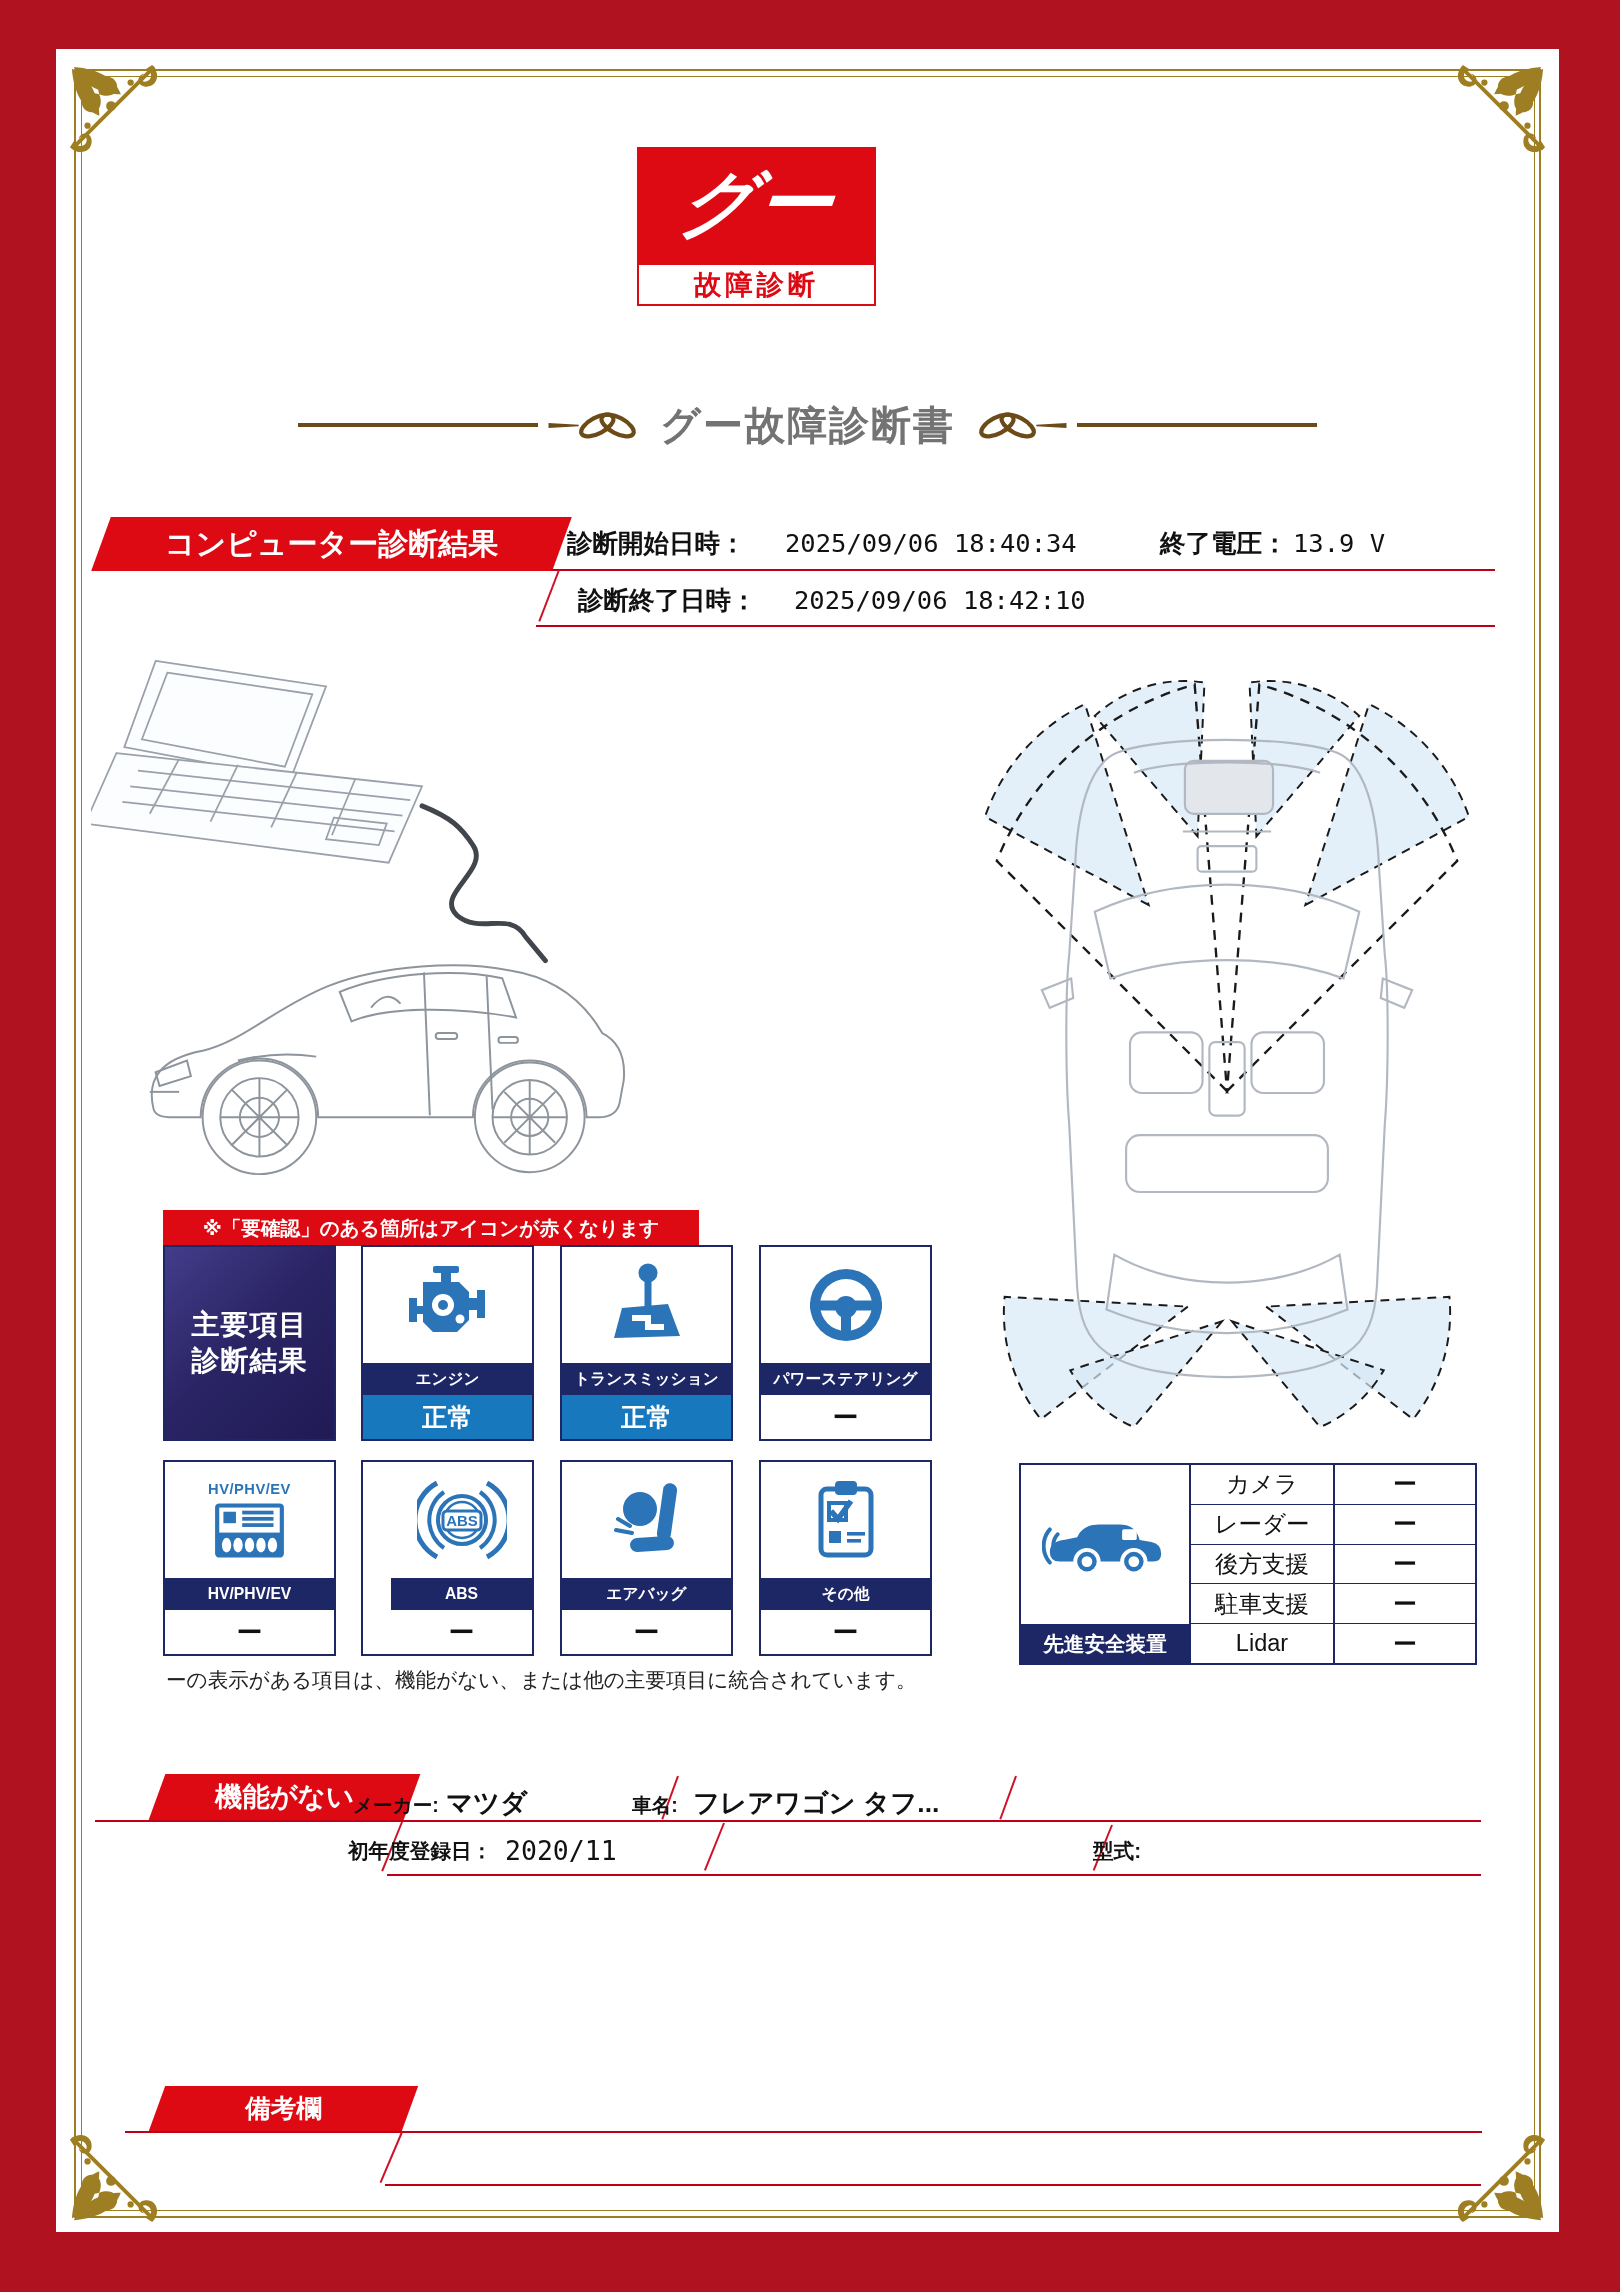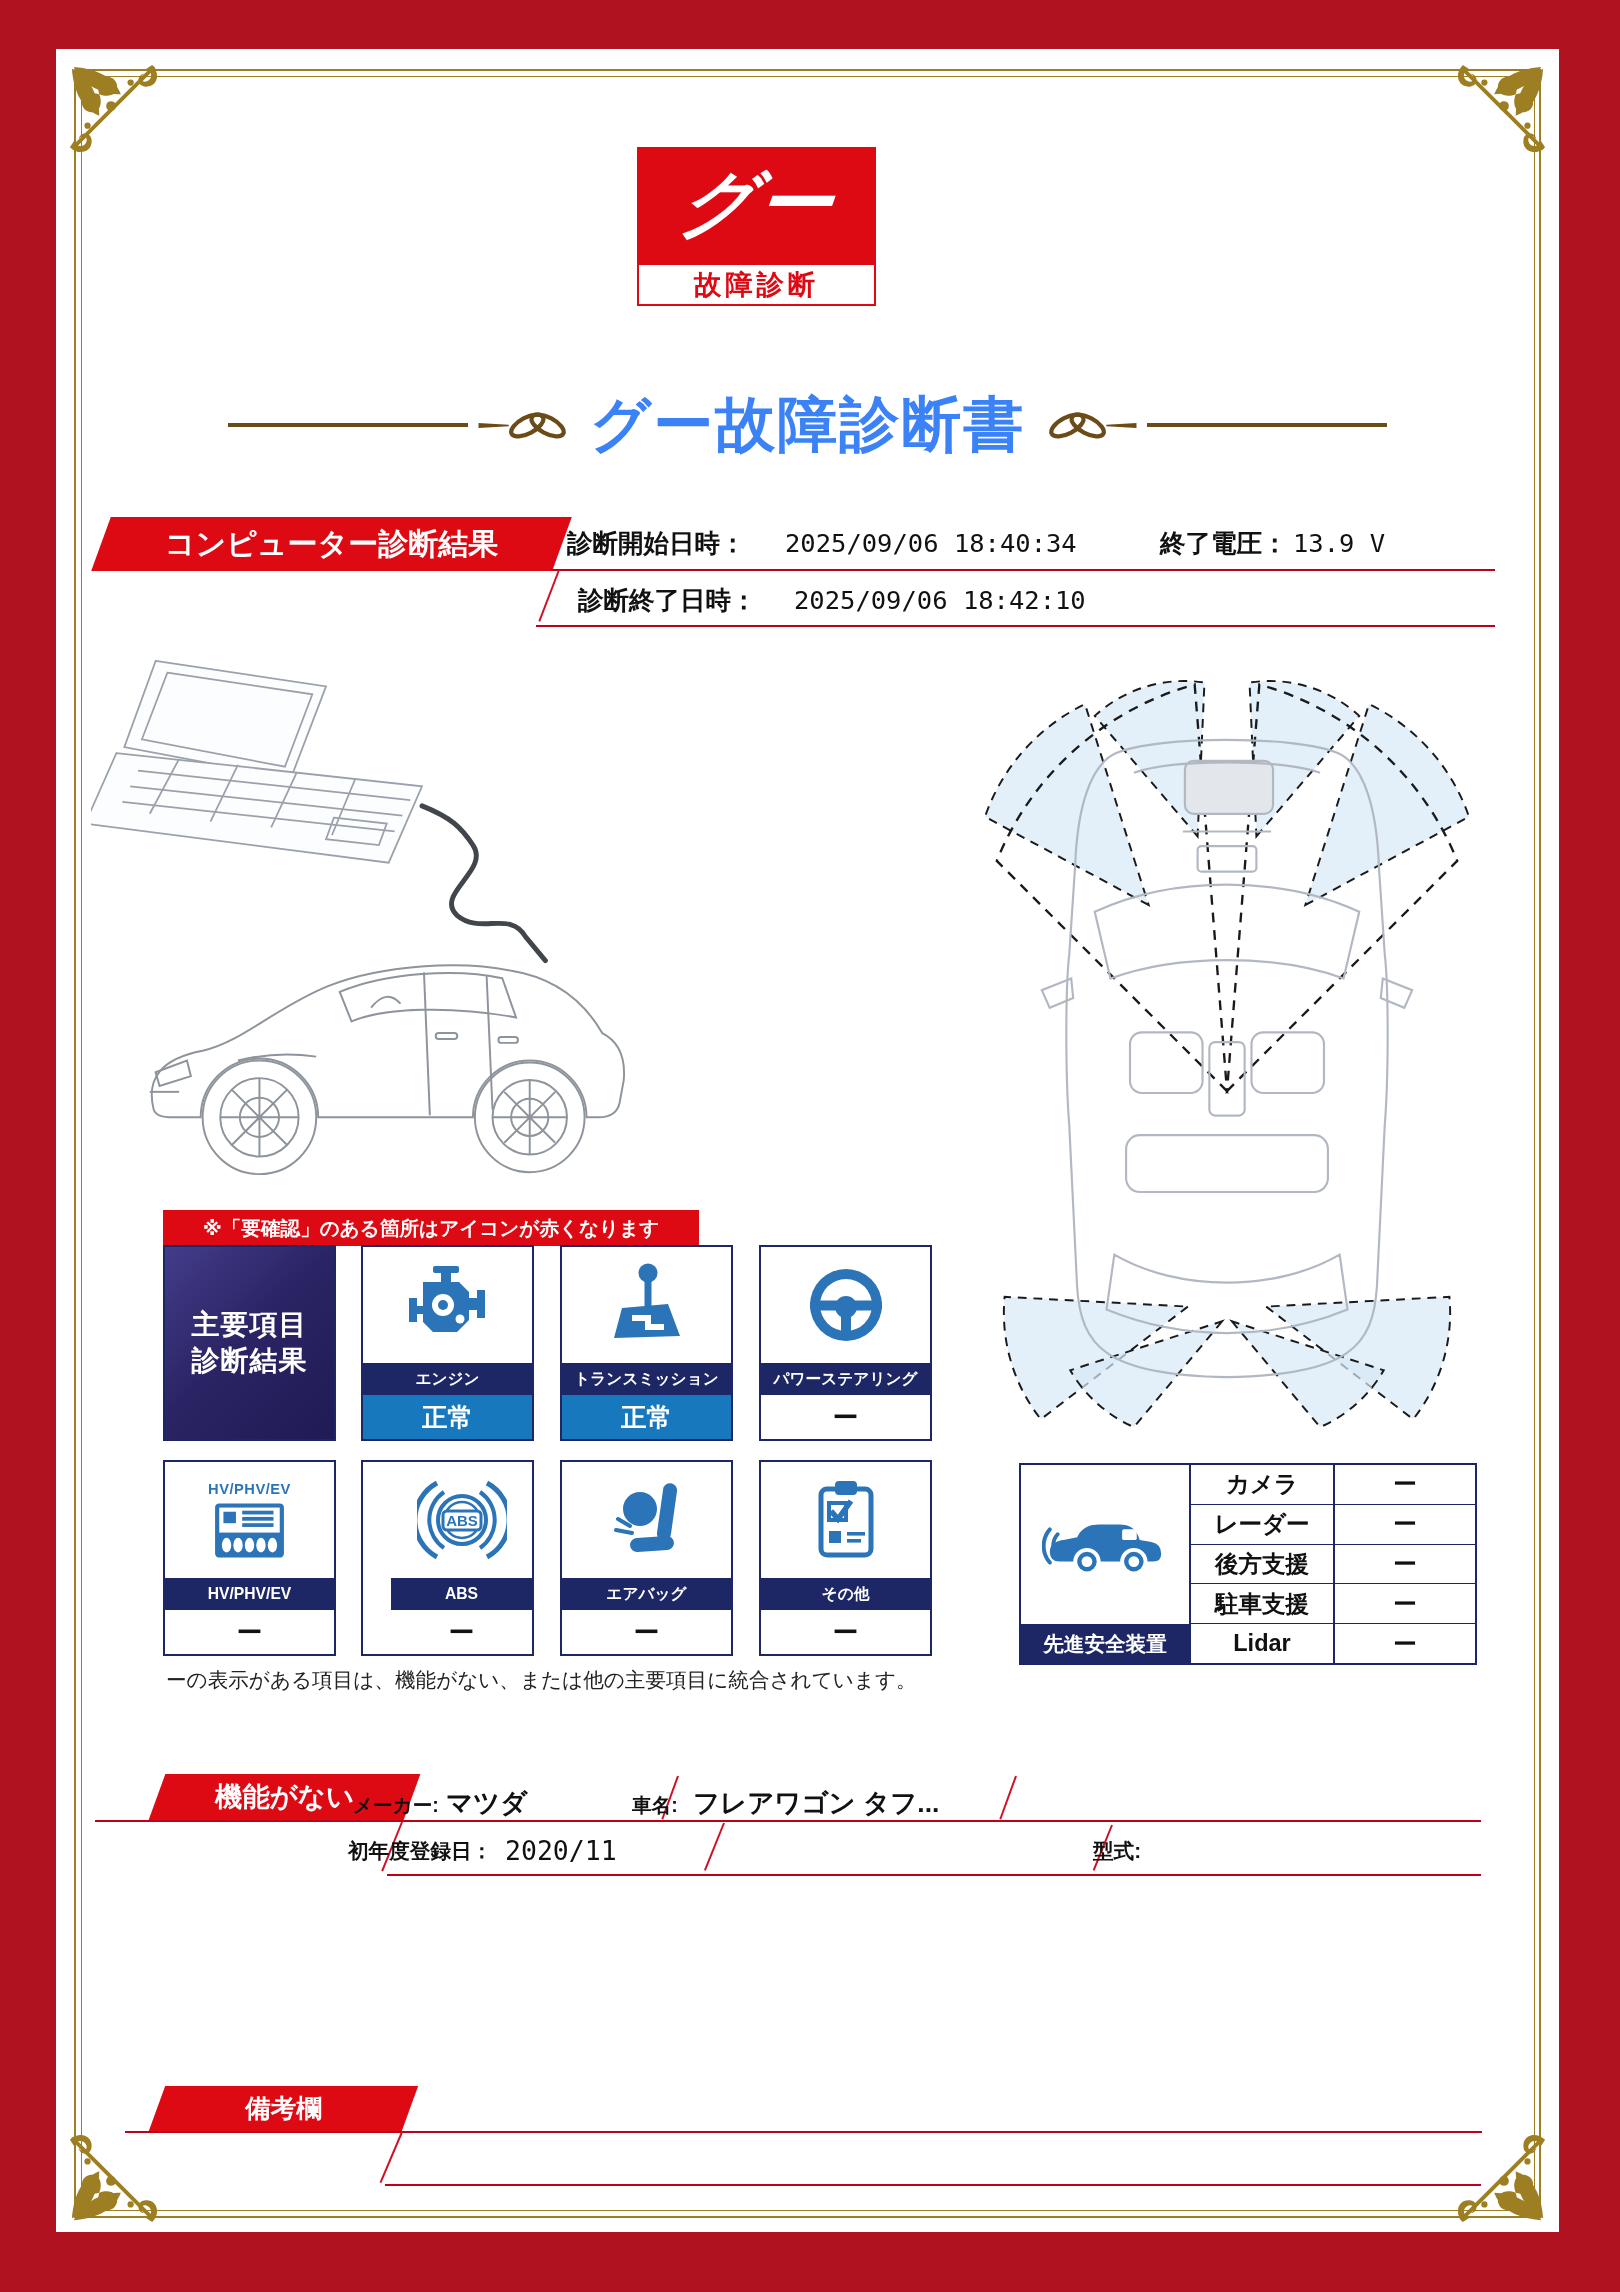--- a/index.html
+++ b/index.html
@@ -12,21 +12,21 @@
   .abs{position:absolute;}
   
   .logo{position:absolute;left:581px;top:98px;width:239px;}
   .logo-red{height:116px;background:#dd0a14;display:flex;align-items:center;justify-content:center;}
   .logo-brand{color:#fff;font-size:74px;font-weight:900;font-style:italic;transform:skewX(-6deg);letter-spacing:2px;}
   .logo-white{height:39px;background:#fff;border:2.9px solid #dd0a14;display:flex;align-items:center;justify-content:center;}
   .logo-sub{color:#dd0a14;font-size:27.4px;font-weight:800;letter-spacing:3.9px;}
   
   .title-row{position:absolute;left:0;top:331px;width:100%;height:90px;display:flex;align-items:center;justify-content:center;gap:9.8px;}
   .title-line{width:240px;height:3.9px;background:#6b4b17;}
-  .page-title{font-size:60px;font-weight:900;color:#3b82f6;letter-spacing:2px;white-space:nowrap;}
+  .page-title{font-size:40px;font-weight:900;color:#737373;letter-spacing:2px;white-space:nowrap;}
   
   .pban{position:absolute;}
   .pban::before{content:'';position:absolute;inset:0;background:#dd0a14;transform:skewX(-20deg);}
   .pban span{position:relative;display:flex;width:100%;height:100%;align-items:center;justify-content:center;
              color:#fff;font-weight:800;white-space:nowrap;}
   .redline{position:absolute;height:2px;background:#c00016;}
   .slash{position:absolute;width:2px;background:#cf1126;transform-origin:top center;}
   .lbl{position:absolute;font-weight:700;color:#111;white-space:nowrap;}
   .val{position:absolute;font-family:"DejaVu Sans Mono","Liberation Mono",monospace;color:#111;white-space:nowrap;}
   
@@ -50,21 +50,21 @@
   .safety{position:absolute;left:963px;top:1414px;width:458px;height:202px;box-sizing:border-box;
           border:2px solid #1e2766;display:flex;background:#fff;}
   .safety-left{width:168px;border-right:2px solid #1e2766;display:flex;flex-direction:column;}
   .safety-iconbox{flex:1;display:flex;align-items:center;justify-content:center;}
   .safety-cap{height:39px;background:#1e2766;color:#fff;font-size:20.6px;font-weight:700;
               display:flex;align-items:center;justify-content:center;white-space:nowrap;}
   .safety-rows{flex:1;display:flex;flex-direction:column;}
   .srow{flex:1;display:flex;border-bottom:1px solid #1e2766;}
   .srow:last-child{border-bottom:none;}
   .sname{width:142px;border-right:2px solid #1e2766;display:flex;align-items:center;justify-content:center;
-         font-size:23.5px;font-weight:700;color:#111;}
+         font-size:23.5px;font-weight:400;color:#111;}
   .sval{flex:1;display:flex;align-items:center;justify-content:center;font-size:23.5px;font-weight:800;color:#111;}
   svg text{font-family:"Liberation Sans","DejaVu Sans",sans-serif;}
 </style>
 </head>
 <body>
 
 <div class="page">
 
   <svg width="0" height="0" style="position:absolute">
     <defs>

